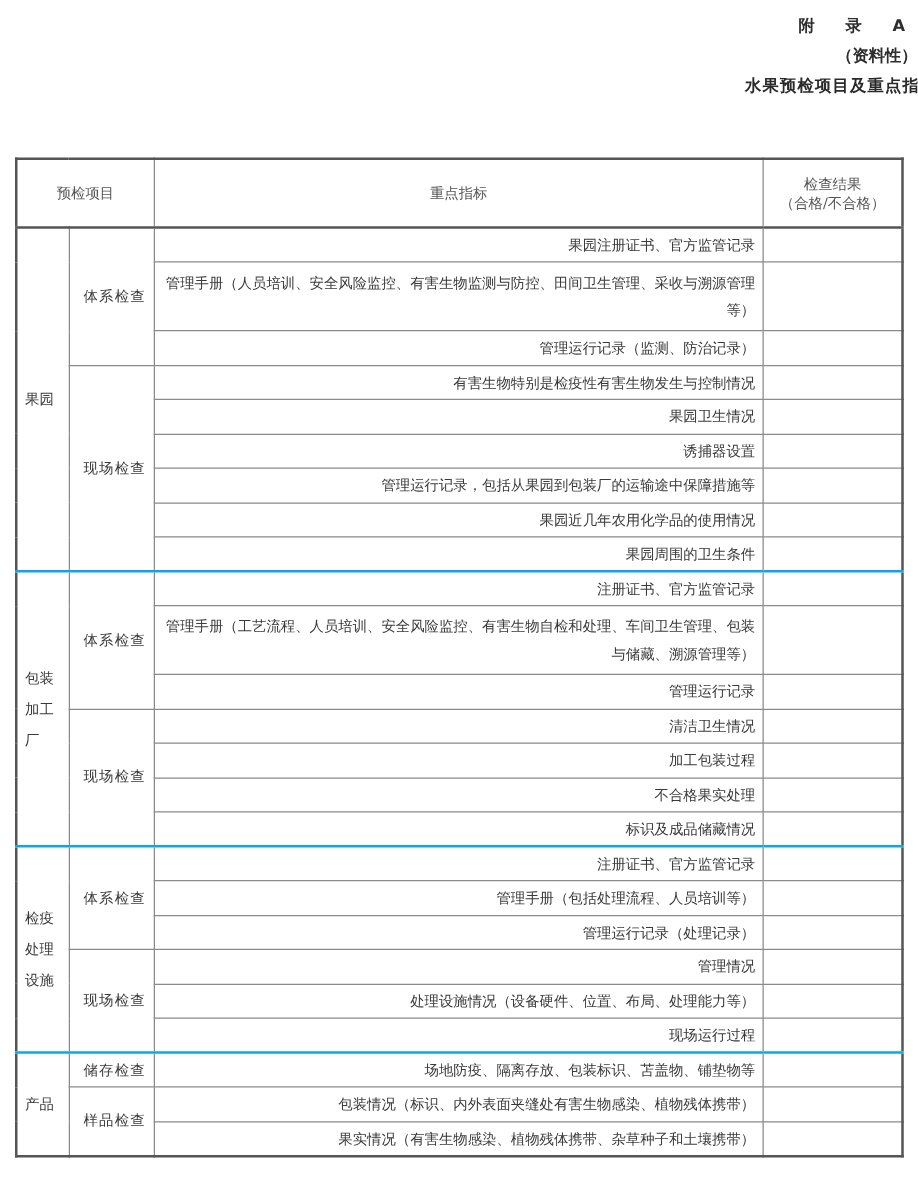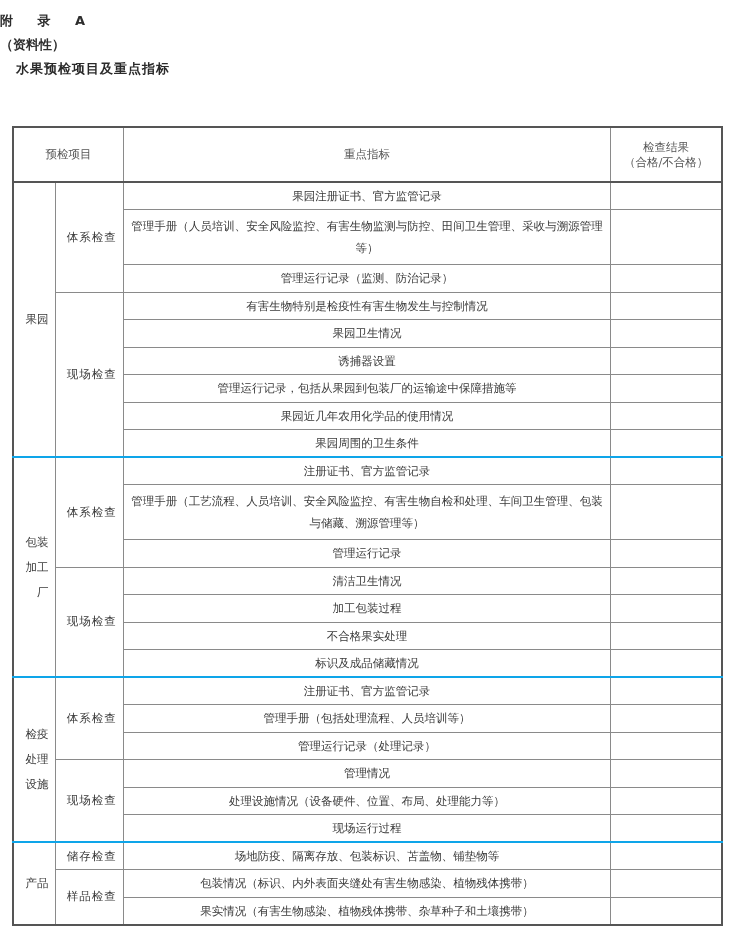--- a/index.html
+++ b/index.html
@@ -1,21 +1,21 @@
 <!DOCTYPE html>
 <html><head>
 <meta charset="utf-8">
 <style>
   html, body { margin: 0; padding: 0; background: #ffffff; }
   body {
     width: 734px; height: 943px; position: relative; overflow: hidden;
     font-family: "DejaVu Serif", "Liberation Serif", serif;
     color: #3a3a3a;
   }
-  .heading { position: absolute; left: 0; width: 734px; text-align: left; }
+  .heading { position: absolute; left: 0; width: 734px; text-align: right; }
   .h1 { top: 12px; font-size: 13px; font-weight: bold; letter-spacing: 10px; color: #2e2e2e; font-family: "DejaVu Sans", sans-serif; }
   .h2 { top: 36px; font-size: 13px; font-weight: bold; color: #2e2e2e; font-family: "DejaVu Sans", sans-serif; }
   .h3 { top: 60px; font-size: 13px; font-weight: bold; color: #2a2a2a; font-family: "DejaVu Sans", sans-serif; letter-spacing: 1px; padding-left: 16px; }
 
   table.main {
     position: absolute; left: 12px; top: 126px;
     width: 711px; border-collapse: collapse;
     border: 2px solid #555;
     font-size: 11.5px;
     table-layout: fixed;
@@ -24,23 +24,23 @@
     border: 1px solid #8a8a8a;
     padding: 0 6px;
     font-weight: normal;
     vertical-align: middle;
   }
   table.main th { text-align: center; color: #555; font-size: 11.5px; }
   tr.head { height: 55px; margin-top: 40px; }
   tr.head th { border-bottom: 2px solid #555; }
   tr.r1 { height: 27.5px; }
   tr.r2 { height: 55px; }
-  td.cat { text-align: right; padding: 0 2px; line-height: 25px; }
+  td.cat { text-align: left; padding: 0 2px; line-height: 25px; }
   td.sub { text-align: right; padding: 0 4px; letter-spacing: 1px; }
-  td.ind { text-align: center; line-height: 22px; }
+  td.ind { text-align: right; line-height: 22px; }
   td.res { }
   tr.grp-top td { border-top: 2px solid #0ea5e9; }
   .col-cat { width: 42px; }
   .col-sub { width: 68px; }
   .col-ind { width: 486px; }
   .col-res { width: 111px; }
 </style>
 </head>
 <body>
 

